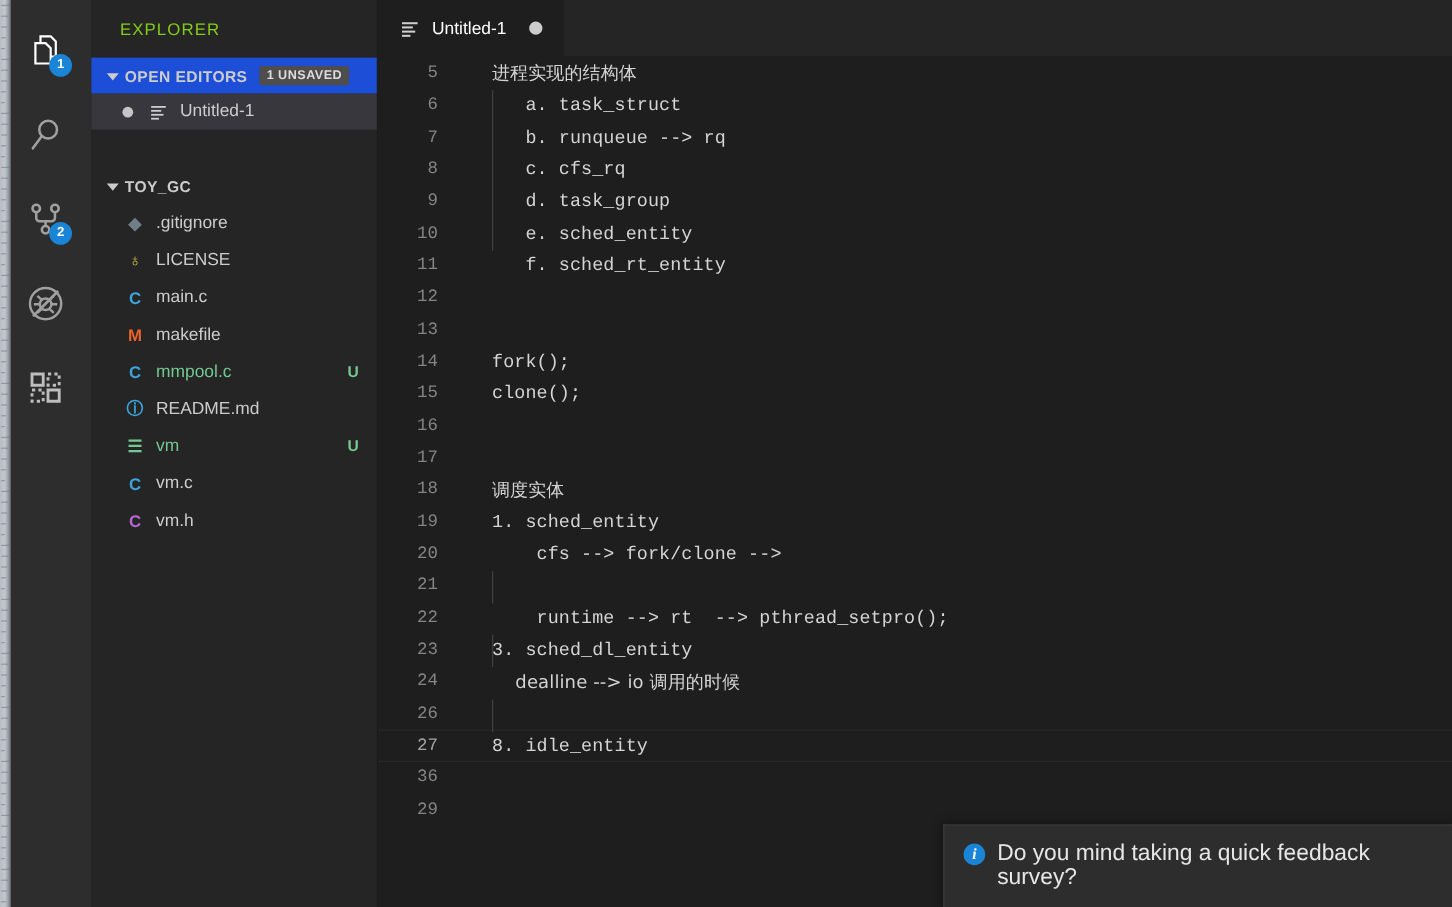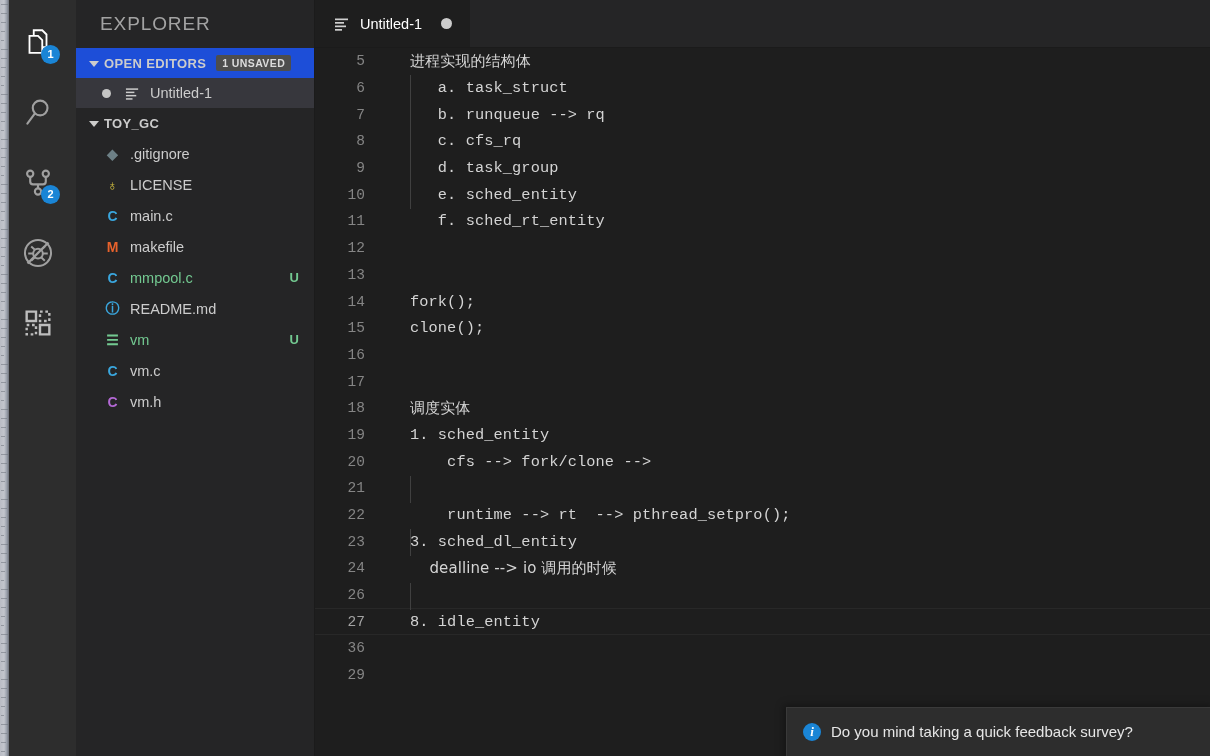--- a/index.html
+++ b/index.html
@@ -41,28 +41,28 @@
     padding:0 4px;
   }
 
   
   .sidebar {
     position:relative; width:239px; min-width:239px; height:756px;
     background:#252526; z-index:2;
   }
   .sidebar-title {
     height:48px; line-height:48px; padding-left:24px;
-    font-size:19px; letter-spacing:.9px; color:#a3a3a3;
+    font-size:14px; letter-spacing:.9px; color:#84cc16;
   }
   .section-header {
     height:30px; display:flex; align-items:center;
     padding-left:10px; background:#1d4ed8;
     font-size:13px; font-weight:700; color:#cccccc; letter-spacing:.35px;
   }
-  .section-header.toy { background:#2a2d2e00; }
+  .section-header.toy { background:#2a2d2e00;margin-top:32px; }
   .twisty {
     width:16px; height:16px; margin-right:2px;
     display:flex; align-items:center; justify-content:center; flex:0 0 16px;
   }
   .twisty i {
     display:block; width:0; height:0;
     border-left:5px solid transparent; border-right:5px solid transparent;
     border-top:6px solid #cccccc;
     transform:translateY(1px);
   }
@@ -156,21 +156,21 @@
     display:flex; align-items:flex-start; gap:10px;
     z-index:9;
   }
   .toast-icon {
     flex:0 0 18px; width:18px; height:18px; border-radius:50%;
     background:#1a85d6; color:#ffffff;
     font-size:13px; font-weight:700; font-style:italic;
     line-height:18px; text-align:center; margin-top:1px;
     font-family:"Liberation Serif",serif;
   }
-  .toast-msg { font-size:15px; color:#e6e6e6; line-height:20px; }
+  .toast-msg { font-size:19px; color:#e6e6e6; line-height:20px; }
 </style>
 </head>
 <body>
 
 <div id="app">
 
   <div class="bg-strip" id="bg-strip">
       <div class="ln" style="top: 4px; width: 7px;"></div>
       <div class="ln" style="top: 13px; width: 6px;"></div>
       <div class="ln" style="top: 22px; width: 5px;"></div>

